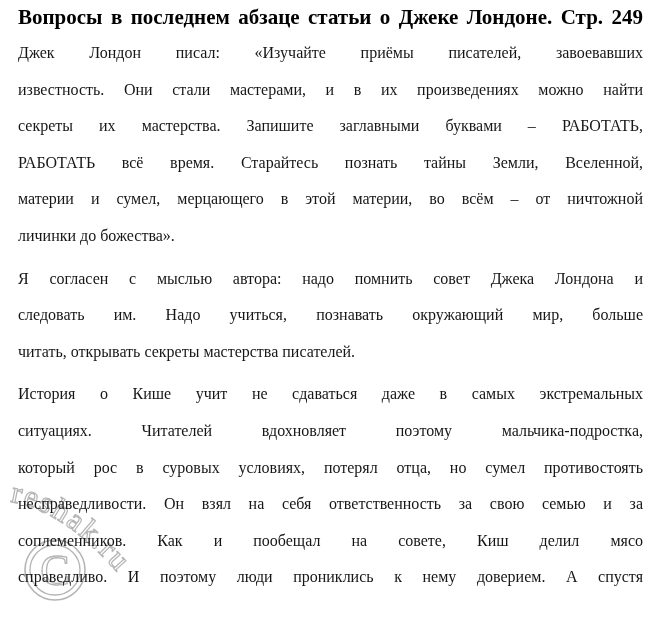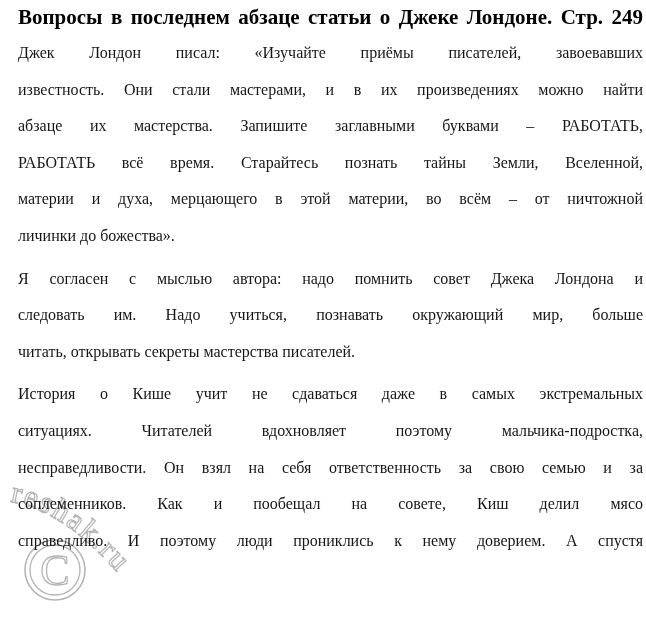--- a/index.html
+++ b/index.html
@@ -61,33 +61,34 @@
   </text>
 </svg>
 
 <div class="page">
 
   <h1 class="title">Вопросы в последнем абзаце статьи о Джеке Лондоне. Стр. 249</h1>
 
   <div class="para">
     <div class="tline">Джек Лондон писал: «Изучайте приёмы писателей, завоевавших</div>
     <div class="tline">известность. Они стали мастерами, и в их произведениях можно найти</div>
-    <div class="tline">абзаце их мастерства. Запишите заглавными буквами – РАБОТАТЬ,</div>
+    <div class="tline">секреты их мастерства. Запишите заглавными буквами – РАБОТАТЬ,</div>
     <div class="tline">РАБОТАТЬ всё время. Старайтесь познать тайны Земли, Вселенной,</div>
-    <div class="tline">материи и духа, мерцающего в этой материи, во всём – от ничтожной</div>
+    <div class="tline">материи и сумел, мерцающего в этой материи, во всём – от ничтожной</div>
     <div class="tline final">личинки до божества».</div>
   </div>
 
   <div class="para">
     <div class="tline">Я согласен с мыслью автора: надо помнить совет Джека Лондона и</div>
     <div class="tline">следовать им. Надо учиться, познавать окружающий мир, больше</div>
     <div class="tline final">читать, открывать секреты мастерства писателей.</div>
   </div>
 
   <div class="para">
     <div class="tline">История о Кише учит не сдаваться даже в самых экстремальных</div>
     <div class="tline">ситуациях. Читателей вдохновляет поэтому мальчика-подростка,</div>
+    <div class="tline">который рос в суровых условиях, потерял отца, но сумел противостоять</div>
     <div class="tline">несправедливости. Он взял на себя ответственность за свою семью и за</div>
     <div class="tline">соплеменников. Как и пообещал на совете, Киш делил мясо</div>
     <div class="tline">справедливо. И поэтому люди прониклись к нему доверием. А спустя</div>
   </div>
 
 </div>
 
 </body></html>

